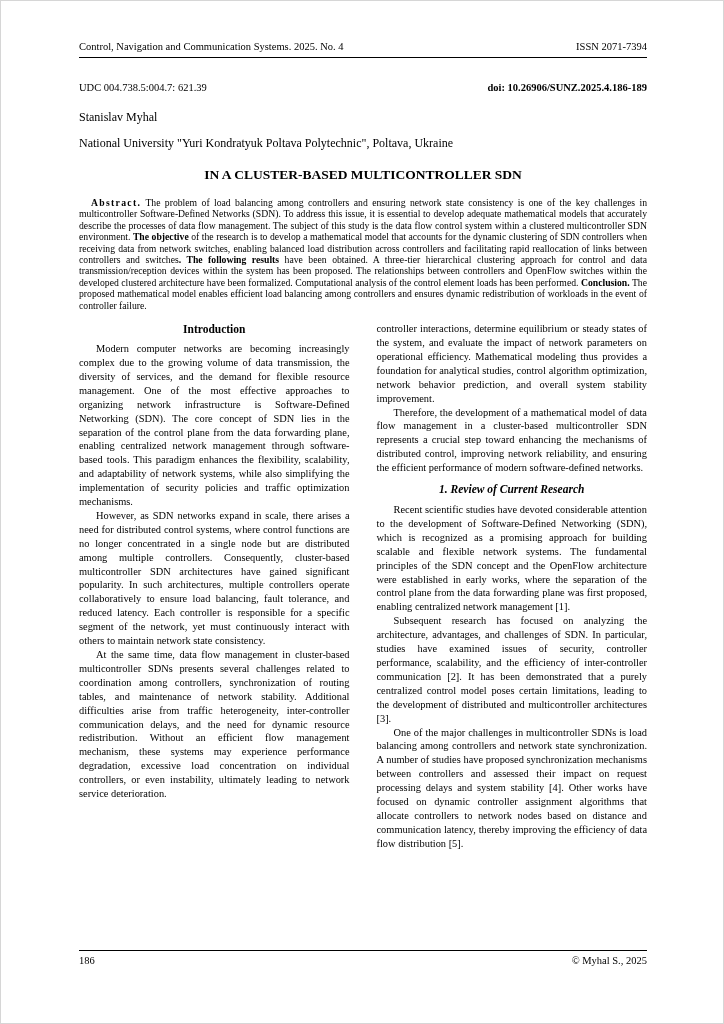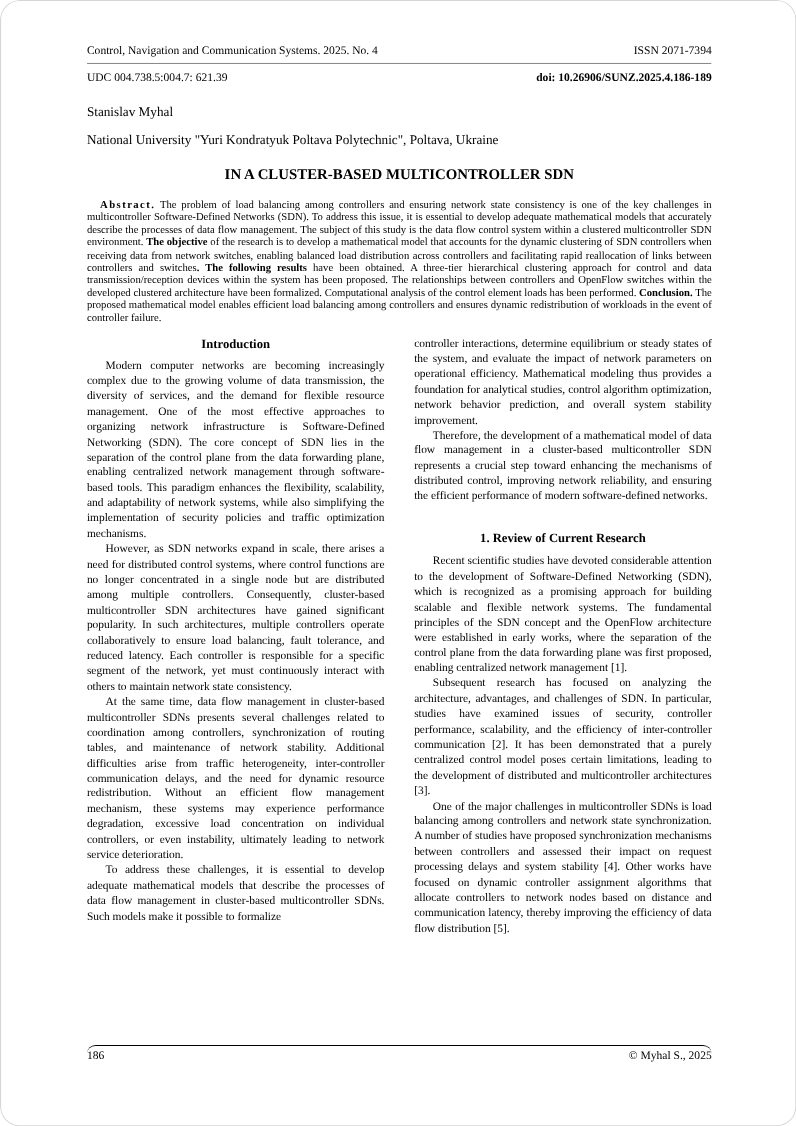--- a/index.html
+++ b/index.html
@@ -1,50 +1,50 @@
 <!DOCTYPE html>
 <html><head>
 <meta charset="utf-8">
 <style>
-  * { margin:0; padding:0; box-sizing:border-box;border-radius:18px; }
+  * { margin:0; padding:0; box-sizing:border-box; }
   html,body { background:#fff; }
   body {
     width:724px; height:1024px;
     font-family:"Liberation Serif","DejaVu Serif",serif;
     color:#000; position:relative; overflow:hidden;
   }
   .page {
     position:absolute; inset:0;
     border:1px solid #d6d6d6;
     padding:40px 76px 0 78px;
     background:#fff;
   }
   .row { display:flex; justify-content:space-between; align-items:baseline; }
   .head-row { font-size:10.5px; }
   .head-rule { border:none; border-top:1px solid #000; margin-top:5px; height:0; }
-  .udc-row { margin-top:8px; font-size:10.5px; }
+  .udc-row { margin-top:24px; font-size:10.5px; }
   .b { font-weight:bold; }
   .sp { letter-spacing:1.3px; }
   .author { margin-top:17px; font-size:12px; }
   .affiliation { margin-top:11px; font-size:12px; }
   .title { margin-top:14px; text-align:center; font-size:13.5px; font-weight:bold; line-height:20px; }
   .abstract {
     margin-top:12px; font-size:9.7px; line-height:11.4px;
     text-align:justify; text-indent:12px;
   }
   .keywords {
     margin-top:4px; font-size:9.7px; line-height:11.4px;
     text-align:justify; text-indent:12px;
   }
   .columns { margin-top:11px; display:flex; gap:27px; }
   .col { flex:1 1 0; font-size:10.4px; line-height:13.9px; text-align:justify; min-width:0; }
   .col p { text-indent:17px; margin:0; }
   .col p.no-indent { text-indent:0; }
   .col h2 { font-size:11.5px; font-weight:bold; text-align:center; margin:0 0 5px 0; line-height:15px; }
-  .col h2.review { margin:24px 0 6px 0; }
+  .col h2.review { margin:7px 0 6px 0;font-style:italic; }
   .footer {
     position:absolute; left:78px; right:76px; bottom:57px;
     border-top:1px solid #000; padding-top:4px;
     display:flex; justify-content:space-between;
     font-size:10.5px;
   }
 </style>
 </head>
 <body>
 
@@ -69,21 +69,20 @@
   </h1>
 
   <p class="abstract"><span class="b sp">Abstract.</span><span> The problem of load balancing among controllers and ensuring network state consistency is one of the key challenges in multicontroller Software-Defined Networks (SDN). To address this issue, it is essential to develop adequate mathematical models that accurately describe the processes of data flow management. The subject of this study is the data flow control system within a clustered multicontroller SDN environment. </span><span class="b">The objective</span><span> of the research is to develop a mathematical model that accounts for the dynamic clustering of SDN controllers when receiving data from network switches, enabling balanced load distribution across controllers and facilitating rapid reallocation of links between controllers and switches</span><span class="b">. The following results</span><span> have been obtained. A three-tier hierarchical clustering approach for control and data transmission/reception devices within the system has been proposed. The relationships between controllers and OpenFlow switches within the developed clustered architecture have been formalized. Computational analysis of the control element loads has been performed. </span><span class="b">Conclusion.</span><span> The proposed mathematical model enables efficient load balancing among controllers and ensures dynamic redistribution of workloads in the event of controller failure.</span></p>
 
   <div class="columns">
     <div class="col">
       <h2>Introduction</h2>
       <p>Modern computer networks are becoming increasingly complex due to the growing volume of data transmission, the diversity of services, and the demand for flexible resource management. One of the most effective approaches to organizing network infrastructure is Software-Defined Networking (SDN). The core concept of SDN lies in the separation of the control plane from the data forwarding plane, enabling centralized network management through software-based tools. This paradigm enhances the flexibility, scalability, and adaptability of network systems, while also simplifying the implementation of security policies and traffic optimization mechanisms.</p>
       <p>However, as SDN networks expand in scale, there arises a need for distributed control systems, where control functions are no longer concentrated in a single node but are distributed among multiple controllers. Consequently, cluster-based multicontroller SDN architectures have gained significant popularity. In such architectures, multiple controllers operate collaboratively to ensure load balancing, fault tolerance, and reduced latency. Each controller is responsible for a specific segment of the network, yet must continuously interact with others to maintain network state consistency.</p>
       <p>At the same time, data flow management in cluster-based multicontroller SDNs presents several challenges related to coordination among controllers, synchronization of routing tables, and maintenance of network stability. Additional difficulties arise from traffic heterogeneity, inter-controller communication delays, and the need for dynamic resource redistribution. Without an efficient flow management mechanism, these systems may experience performance degradation, excessive load concentration on individual controllers, or even instability, ultimately leading to network service deterioration.</p>
-      <p>To address these challenges, it is essential to develop adequate mathematical models that describe the processes of data flow management in cluster-based multicontroller SDNs. Such models make it possible to formalize</p>
     </div>
     <div class="col">
       <p class="no-indent">controller interactions, determine equilibrium or steady states of the system, and evaluate the impact of network parameters on operational efficiency. Mathematical modeling thus provides a foundation for analytical studies, control algorithm optimization, network behavior prediction, and overall system stability improvement.</p>
       <p>Therefore, the development of a mathematical model of data flow management in a cluster-based multicontroller SDN represents a crucial step toward enhancing the mechanisms of distributed control, improving network reliability, and ensuring the efficient performance of modern software-defined networks.</p>
       <h2 class="review">1. Review of Current Research</h2>
       <p>Recent scientific studies have devoted considerable attention to the development of Software-Defined Networking (SDN), which is recognized as a promising approach for building scalable and flexible network systems. The fundamental principles of the SDN concept and the OpenFlow architecture were established in early works, where the separation of the control plane from the data forwarding plane was first proposed, enabling centralized network management [1].</p>
       <p>Subsequent research has focused on analyzing the architecture, advantages, and challenges of SDN. In particular, studies have examined issues of security, controller performance, scalability, and the efficiency of inter-controller communication [2]. It has been demonstrated that a purely centralized control model poses certain limitations, leading to the development of distributed and multicontroller architectures [3].</p>
       <p>One of the major challenges in multicontroller SDNs is load balancing among controllers and network state synchronization. A number of studies have proposed synchronization mechanisms between controllers and assessed their impact on request processing delays and system stability [4]. Other works have focused on dynamic controller assignment algorithms that allocate controllers to network nodes based on distance and communication latency, thereby improving the efficiency of data flow distribution [5].</p>
     </div>
   </div>

